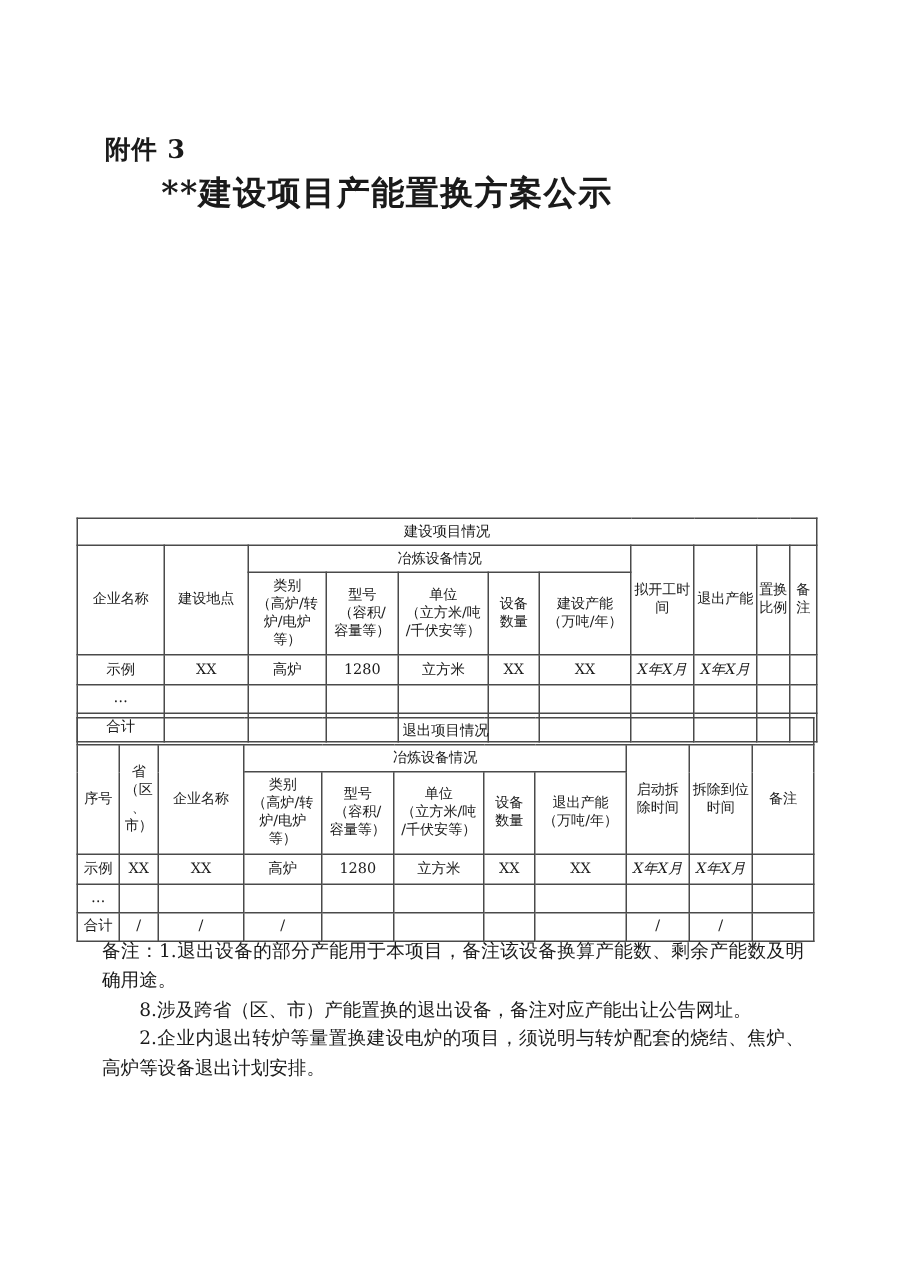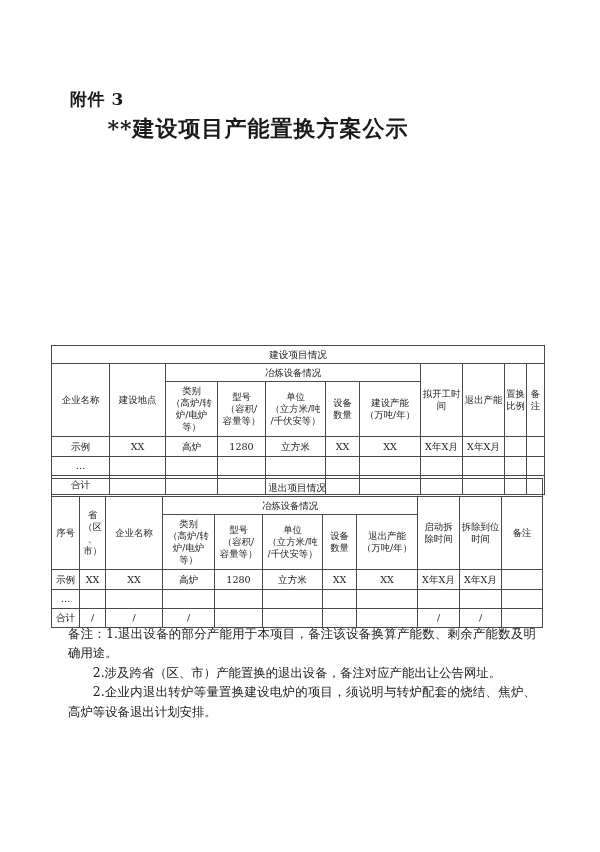--- a/index.html
+++ b/index.html
@@ -99,21 +99,21 @@
   .tbl .data-row td {
     height: 17px;
     font-size: 9.6px;
     font-family: "DejaVu Serif", "Liberation Serif", serif;
   }
   .tbl .thin-row td {
     height: 16px;
     font-size: 9.6px;
     font-family: "DejaVu Serif", "Liberation Serif", serif;
   }
-  .nw { white-space: nowrap; }
+  .nw { white-space: nowrap; font-style: italic; }
   .stack { display: block; }
 
   
   .notes {
     position: absolute;
     left: 68px;
     top: 624px;
     width: 468px;
     font-size: 12.4px;
     line-height: 19.4px;
@@ -345,18 +345,18 @@
         <td></td>
         <td>/</td>
         <td>/</td>
         <td></td>
       </tr>
     </tbody>
   </table>
 
   <div class="notes">
     <p>备注：1.退出设备的部分产能用于本项目，备注该设备换算产能数、剩余产能数及明确用途。</p>
-    <p class="note-indent">2.涉及跨省（区、市）产能置换的退出设备，备注对应产能出让公告网址。</p>
+    <p class="note-indent">8.涉及跨省（区、市）产能置换的退出设备，备注对应产能出让公告网址。</p>
     <p class="note-indent">2.企业内退出转炉等量置换建设电炉的项目，须说明与转炉配套的烧结、焦炉、高炉等设备退出计划安排。</p>
   </div>
 
 
 </div>
 
 </body></html>

